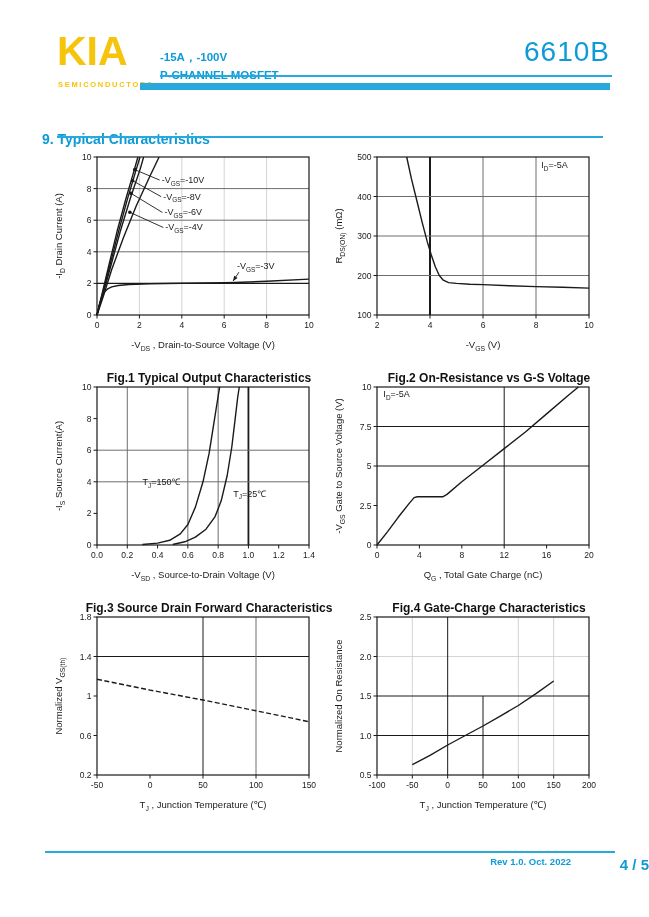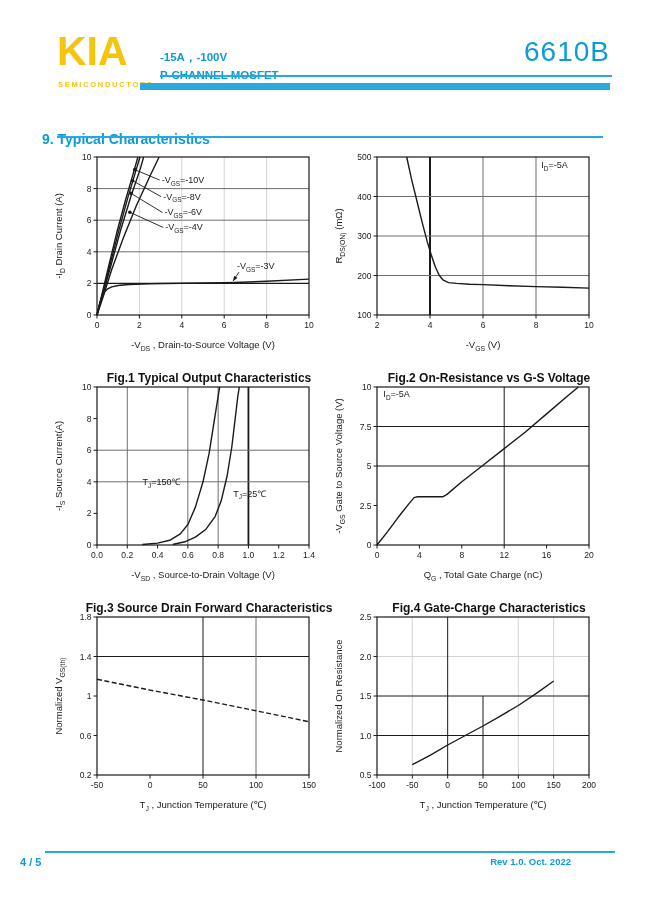--- a/index.html
+++ b/index.html
@@ -26,22 +26,22 @@
   .fig svg{display:block;}
   .fig .caption{width:286px;box-sizing:border-box;padding-left:30px;margin-top:17px;
         text-align:center;font-size:12px;font-weight:bold;color:#111;}
   .fig sub{font-size:8px;}
   #fig0{left:51px;top:148px;}  #fig1{left:331px;top:148px;}
   #fig2{left:51px;top:378px;}  #fig3{left:331px;top:378px;}
   #fig4{left:51px;top:608px;}  #fig5{left:331px;top:608px;}
 
   
   .footer-rule{position:absolute;left:45px;right:34px;top:851px;height:1.5px;background:#29a8dc;}
-  .page-num{position:absolute;left:0;right:0;top:856px;padding-left:20px;text-align:left;
-        color:#0d9bd8;font-weight:bold;font-size:11px;}
+  .page-num{position:absolute;left:0;right:0;top:856px;padding-left:20px;text-align:right;
+        color:#0d9bd8;font-weight:bold;font-size:15px;}
   .revision{position:absolute;right:78px;top:856px;color:#0d9bd8;font-weight:bold;font-size:9.5px;}
 </style>
 </head>
 <body>
 
 <div class="page">
 
   <div class="logo">KIA</div>
   <div class="logo-sub">SEMICONDUCTORS</div>
   <div class="spec">

